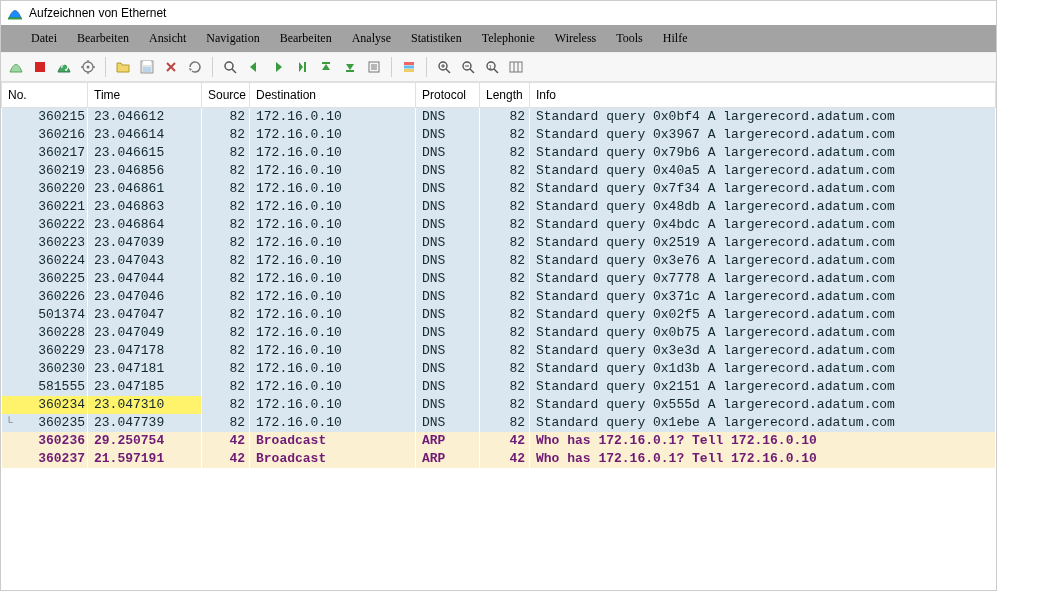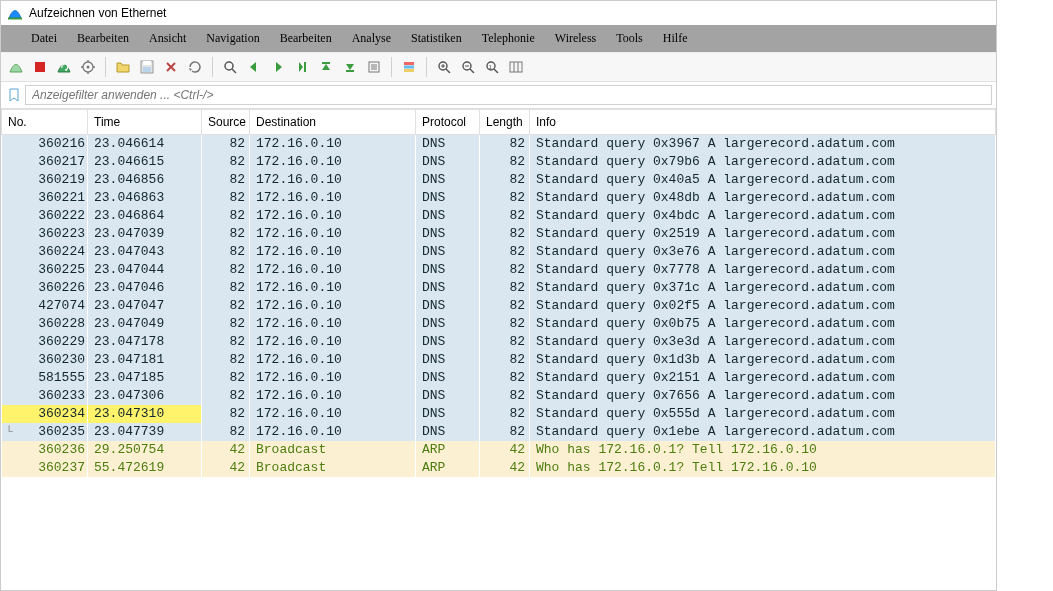--- a/index.html
+++ b/index.html
@@ -14,21 +14,21 @@
   .toolbar .sep { width: 1px; height: 20px; background: #d0d0d0; margin: 0 4px; }
   .filterbar { display: flex; align-items: center; padding: 3px 4px; background: #fff; border-bottom: 1px solid #e0e0e0; }
   .filterbar .book { width: 18px; height: 18px; display: inline-flex; align-items: center; justify-content: center; margin-right: 2px; }
   .filterbar input { flex: 1; height: 20px; border: 1px solid #d0d0d0; padding: 0 6px; font-size: 12px; font-style: italic; color: #888; outline: none; }
   .packet-list { flex: 1; overflow: auto; font-family: Consolas, "Courier New", monospace; font-size: 13px; line-height: 18px; }
   table { border-collapse: collapse; width: 100%; table-layout: fixed; }
   thead th { position: sticky; top: 0; background: #fff; font-weight: 400; text-align: left; padding: 3px 6px; border: 1px solid #e0e0e0; font-family: "Segoe UI", Tahoma, sans-serif; font-size: 12px; color: #000; white-space: nowrap; }
   tbody td { padding: 0 6px; white-space: nowrap; overflow: hidden; text-overflow: clip; border-right: 1px solid transparent; }
   tbody tr.dns { background: #dae6f0; color: #12272e; }
   tbody tr.highlight td.no, tbody tr.highlight td.time { background: #fff36b; }
-  tbody tr.arp { background: #fbf0d2; color: #4d7c0f; }
+  tbody tr.arp { background: #fbf0d2; color: #701a75; font-weight: bold; }
   tbody td.no { text-align: right; padding-right: 2px; padding-left: 28px; position: relative; }
   tbody td.len, tbody td.src { text-align: right; padding-right: 4px; }
   .tree-glyph { position: absolute; left: 4px; top: 0; height: 18px; display: flex; align-items: center; color: #888; font-size: 12px; }
   
   svg { display: block; }
 </style>
 </head>
 <body>
 
 <div class="window">
@@ -189,28 +189,20 @@
       </div>
     <div class="btn">
         <svg width="16" height="16">
           <rect x="2" y="3" width="12" height="10" fill="none" stroke="#777"></rect>
           <line x1="6" y1="3" x2="6" y2="13" stroke="#777"></line>
           <line x1="10" y1="3" x2="10" y2="13" stroke="#777"></line>
         </svg>
       </div>
   </div>
 
-  <div class="filterbar">
-    <span class="book">
-      <svg width="14" height="14" viewBox="0 0 14 14">
-          <path d="M3 1 h8 v12 l-4 -3 l-4 3 z" fill="#fff" stroke="#5aa3d6" stroke-width="1"></path>
-        </svg>
-    </span>
-    <input type="text" placeholder="Anzeigefilter anwenden ... &lt;Ctrl-/&gt;" style="">
-  </div>
 
   <div class="packet-list">
     <table>
       <colgroup>
         <col style="width:86px">
           <col style="width:114px">
           <col style="width:48px">
           <col style="width:166px">
           <col style="width:64px">
           <col style="width:50px">
@@ -221,20 +213,29 @@
           <th>No.</th>
           <th>Time</th>
           <th>Source</th>
           <th>Destination</th>
           <th>Protocol</th>
           <th>Length</th>
           <th>Info</th>
         </tr>
       </thead>
       <tbody id="packet-tbody">
+      <tr class="dns">
+            <td class="no">360215</td>
+            <td class="time">23.046612</td>
+            <td class="src">82</td>
+            <td class="dst">172.16.0.10</td>
+            <td class="proto">DNS</td>
+            <td class="len">82</td>
+            <td class="info">Standard query 0x0bf4 A largerecord.adatum.com</td>
+          </tr>
           <tr class="dns">
             <td class="no">360216</td>
             <td class="time">23.046614</td>
             <td class="src">82</td>
             <td class="dst">172.16.0.10</td>
             <td class="proto">DNS</td>
             <td class="len">82</td>
             <td class="info">Standard query 0x3967 A largerecord.adatum.com</td>
           </tr>
           <tr class="dns">
@@ -249,20 +250,29 @@
           <tr class="dns">
             <td class="no">360219</td>
             <td class="time">23.046856</td>
             <td class="src">82</td>
             <td class="dst">172.16.0.10</td>
             <td class="proto">DNS</td>
             <td class="len">82</td>
             <td class="info">Standard query 0x40a5 A largerecord.adatum.com</td>
           </tr>
           <tr class="dns">
+            <td class="no">360220</td>
+            <td class="time">23.046861</td>
+            <td class="src">82</td>
+            <td class="dst">172.16.0.10</td>
+            <td class="proto">DNS</td>
+            <td class="len">82</td>
+            <td class="info">Standard query 0x7f34 A largerecord.adatum.com</td>
+          </tr>
+          <tr class="dns">
             <td class="no">360221</td>
             <td class="time">23.046863</td>
             <td class="src">82</td>
             <td class="dst">172.16.0.10</td>
             <td class="proto">DNS</td>
             <td class="len">82</td>
             <td class="info">Standard query 0x48db A largerecord.adatum.com</td>
           </tr>
           <tr class="dns">
             <td class="no">360222</td>
@@ -303,21 +313,21 @@
           <tr class="dns">
             <td class="no">360226</td>
             <td class="time">23.047046</td>
             <td class="src">82</td>
             <td class="dst">172.16.0.10</td>
             <td class="proto">DNS</td>
             <td class="len">82</td>
             <td class="info">Standard query 0x371c A largerecord.adatum.com</td>
           </tr>
           <tr class="dns">
-            <td class="no">427074</td>
+            <td class="no">501374</td>
             <td class="time">23.047047</td>
             <td class="src">82</td>
             <td class="dst">172.16.0.10</td>
             <td class="proto">DNS</td>
             <td class="len">82</td>
             <td class="info">Standard query 0x02f5 A largerecord.adatum.com</td>
           </tr>
           <tr class="dns">
             <td class="no">360228</td>
             <td class="time">23.047049</td>
@@ -346,29 +356,20 @@
             <td class="info">Standard query 0x1d3b A largerecord.adatum.com</td>
           </tr>
           <tr class="dns">
             <td class="no">581555</td>
             <td class="time">23.047185</td>
             <td class="src">82</td>
             <td class="dst">172.16.0.10</td>
             <td class="proto">DNS</td>
             <td class="len">82</td>
             <td class="info">Standard query 0x2151 A largerecord.adatum.com</td>
-          </tr>
-          <tr class="dns">
-            <td class="no">360233</td>
-            <td class="time">23.047306</td>
-            <td class="src">82</td>
-            <td class="dst">172.16.0.10</td>
-            <td class="proto">DNS</td>
-            <td class="len">82</td>
-            <td class="info">Standard query 0x7656 A largerecord.adatum.com</td>
           </tr>
           <tr class="dns highlight">
             <td class="no">360234</td>
             <td class="time">23.047310</td>
             <td class="src">82</td>
             <td class="dst">172.16.0.10</td>
             <td class="proto">DNS</td>
             <td class="len">82</td>
             <td class="info">Standard query 0x555d A largerecord.adatum.com</td>
           </tr>
@@ -385,21 +386,21 @@
             <td class="no">360236</td>
             <td class="time">29.250754</td>
             <td class="src">42</td>
             <td class="dst">Broadcast</td>
             <td class="proto">ARP</td>
             <td class="len">42</td>
             <td class="info">Who has 172.16.0.1? Tell 172.16.0.10</td>
           </tr>
           <tr class="arp">
             <td class="no">360237</td>
-            <td class="time">55.472619</td>
+            <td class="time">21.597191</td>
             <td class="src">42</td>
             <td class="dst">Broadcast</td>
             <td class="proto">ARP</td>
             <td class="len">42</td>
             <td class="info">Who has 172.16.0.1? Tell 172.16.0.10</td>
           </tr>
         </tbody>
     </table>
   </div>
 

